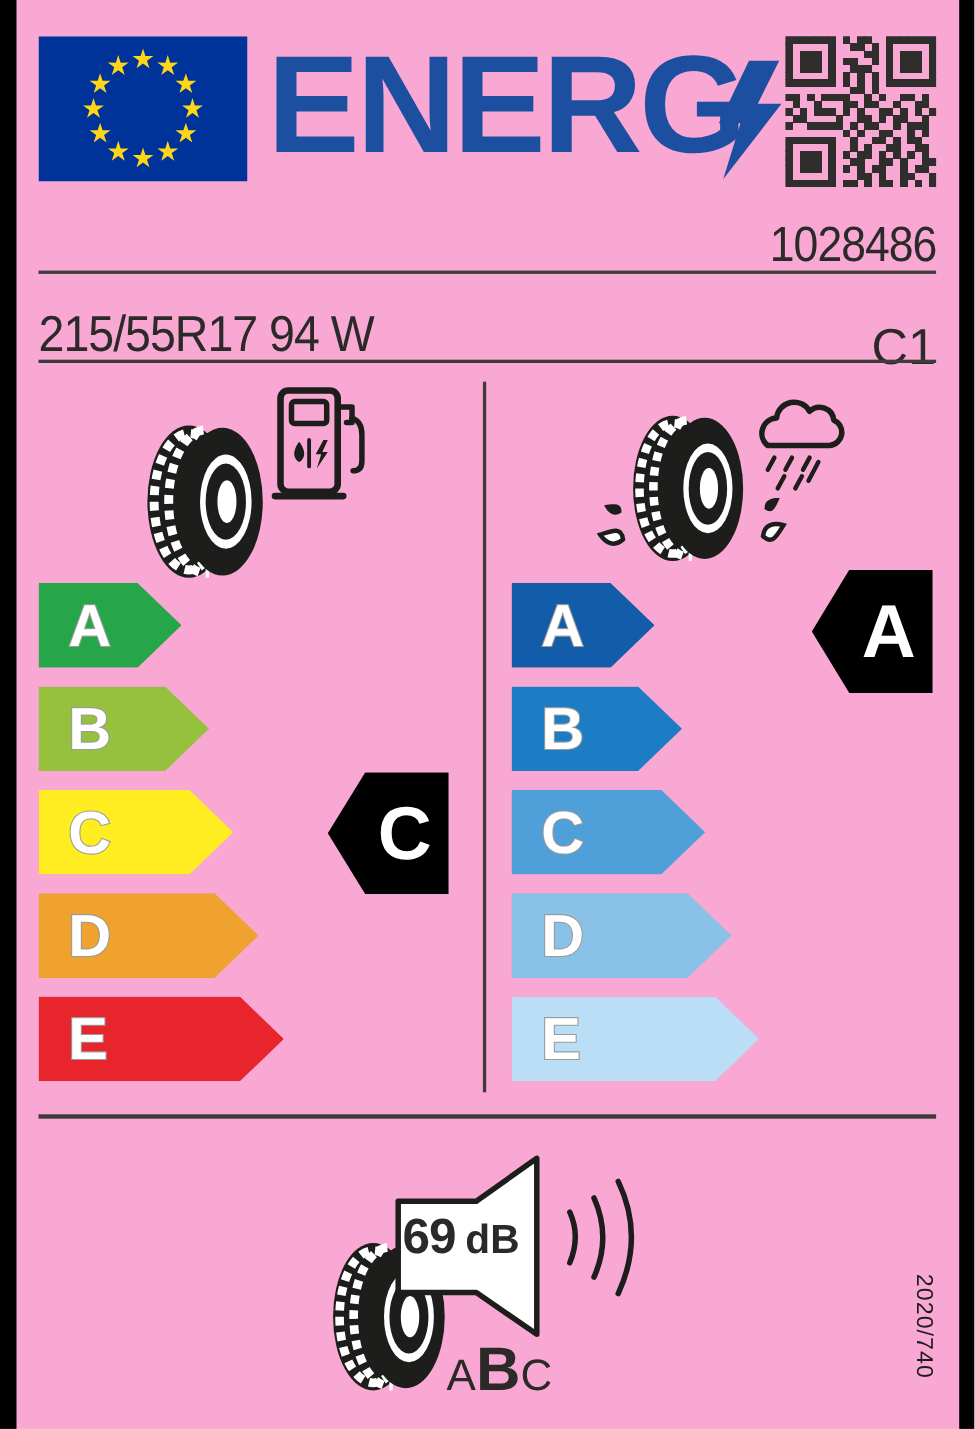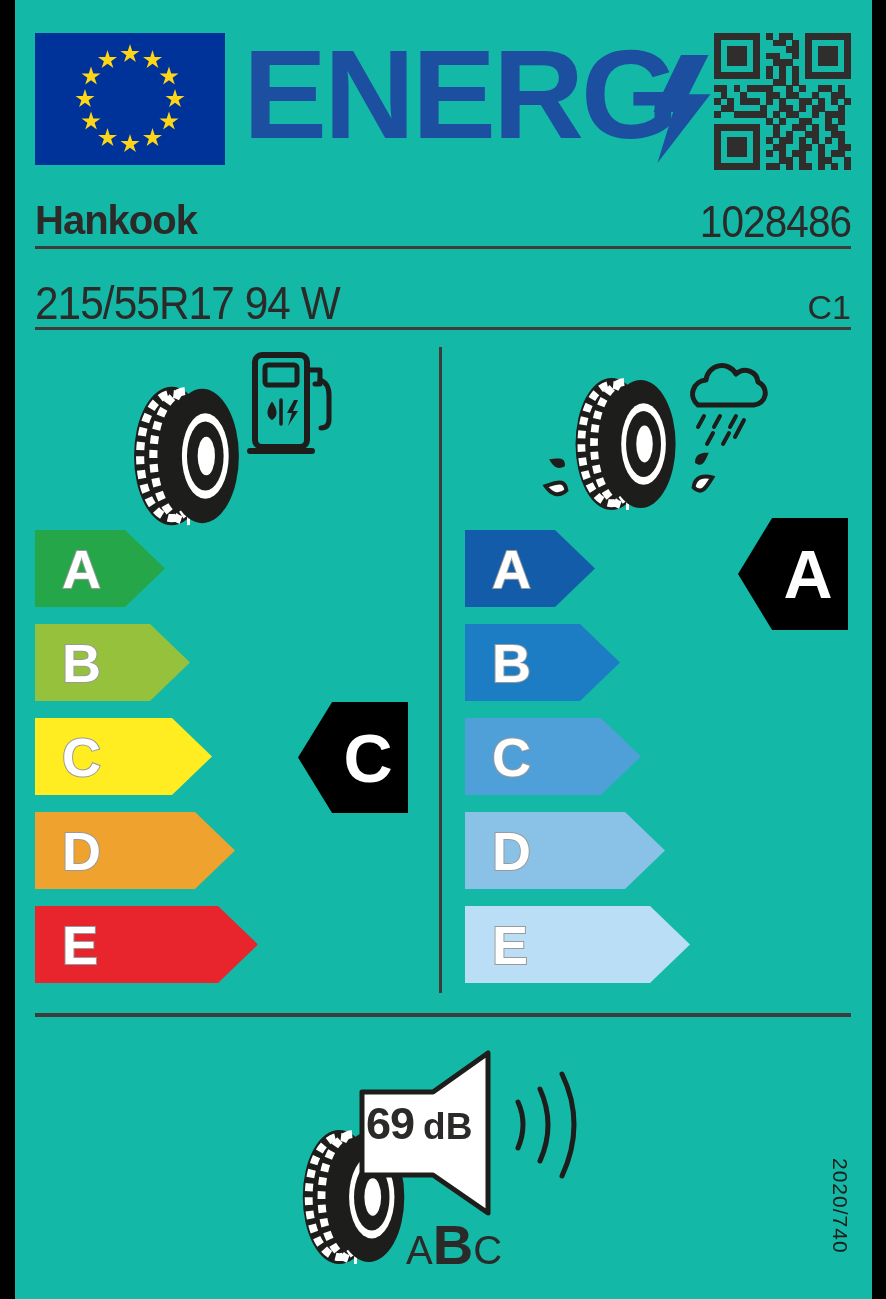--- a/index.html
+++ b/index.html
@@ -1,17 +1,17 @@
 <!DOCTYPE html>
 <html><head>
 <meta charset="utf-8">
 <style>
   html,body{margin:0;padding:0;background:#ffffff;}
   .label{
-    position:relative;width:886px;height:1299px;background:#14b8a6;overflow:hidden;
+    position:relative;width:886px;height:1299px;background:#f9a8d4;overflow:hidden;
     font-family:"Liberation Sans","DejaVu Sans",sans-serif;color:#2b2a29;
   }
   .edge{position:absolute;top:0;bottom:0;background:#000;}
   .edge.left{left:0;width:15px;}
   .edge.right{right:0;width:14px;}
 
   
   .flag{position:absolute;left:35px;top:33px;}
   .energ{
     position:absolute;left:243px;top:43px;height:112px;display:flex;align-items:flex-start;
@@ -21,21 +21,21 @@
   .qr{position:absolute;left:714px;top:33px;}
 
   
   .brand{position:absolute;left:35px;top:198px;font-size:40px;font-weight:bold;letter-spacing:-1px;}
   .prodid{position:absolute;right:35px;top:196px;font-size:45px;font-weight:400;letter-spacing:-1px;transform:scaleX(.9);transform-origin:right;}
   .rule{position:absolute;left:35px;width:816px;background:#3d3c3b;}
   .rule.r1{top:246px;height:3px;}
   .rule.r2{top:327px;height:3px;}
   .rule.r3{top:1013px;height:4px;}
   .tiresize{position:absolute;left:35px;top:276px;font-size:46px;font-weight:400;letter-spacing:-1px;transform:scaleX(.92);transform-origin:left;}
-  .tireclass{position:absolute;right:35px;top:288px;font-size:34px;}
+  .tireclass{position:absolute;right:35px;top:288px;font-size:46px;}
 
   .vdivider{position:absolute;left:439px;top:347px;width:3px;height:646px;background:#3d3c3b;}
 
   .icon{position:absolute;}
 
   
   .arrow{
     position:absolute;height:77px;
     clip-path:polygon(0 0,calc(100% - 40px) 0,100% 50%,calc(100% - 40px) 100%,0 100%);
     filter:drop-shadow(0 0 1px rgba(80,80,80,.55));
@@ -349,21 +349,20 @@
       <rect x="8" y="20" width="1.06" height="1.06"></rect>
       <rect x="9" y="20" width="1.06" height="1.06"></rect>
       <rect x="11" y="20" width="1.06" height="1.06"></rect>
       <rect x="13" y="20" width="1.06" height="1.06"></rect>
       <rect x="14" y="20" width="1.06" height="1.06"></rect>
       <rect x="16" y="20" width="1.06" height="1.06"></rect>
       <rect x="18" y="20" width="1.06" height="1.06"></rect>
       <rect x="20" y="20" width="1.06" height="1.06"></rect>
     </svg>
 
-  <div class="brand">Hankook</div>
   <div class="prodid">1028486</div>
   <div class="rule r1"></div>
   <div class="tiresize">215/55R17 94 W</div>
   <div class="tireclass">C1</div>
   <div class="rule r2"></div>
 
   <div class="vdivider"></div>
 
   <svg class="icon" style="left:130px;top:350px" width="202" height="190" viewBox="0 0 202 190">
     <use href="#tire" x="3" y="27" width="112" height="158"></use>

